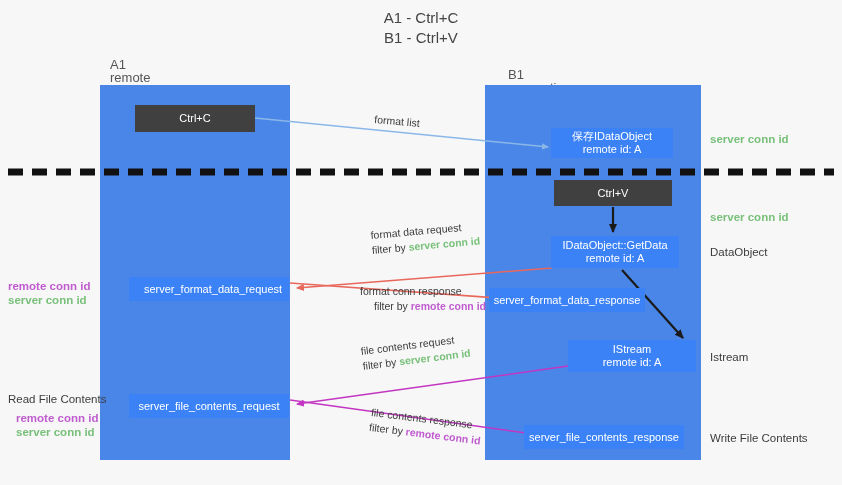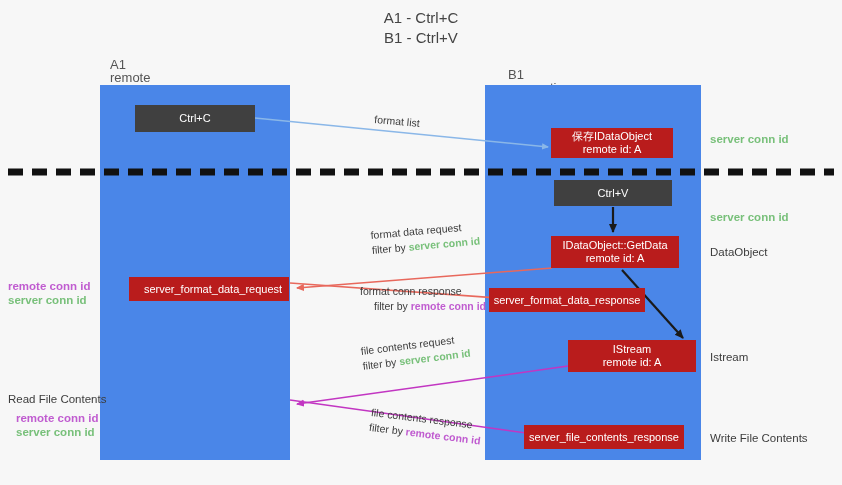--- a/index.html
+++ b/index.html
@@ -30,21 +30,21 @@
 
   
   .box{
     position:absolute;box-sizing:border-box;
     display:flex;flex-direction:column;
     align-items:center;justify-content:center;
     color:#ffffff;font-size:11px;line-height:13px;
     text-align:center;padding:2px 4px;
   }
   .box.green{background:#404040;}
-  .box.orange{background:#b91c1c;}
+  .box.orange{background:#3b82f6;}
 
   
   .side-label{
     position:absolute;font-size:11.5px;line-height:14px;color:#3c3c3c;
     white-space:nowrap;
   }
   .conn-green{color:#78c07a;font-weight:bold;}
   .conn-purple{color:#c05cd0;font-weight:bold;}
 
   
@@ -135,20 +135,23 @@
   </div>
 
   <div class="box orange" style="left:129px;top:277px;width:160px;height:24px;padding-left:12px;">
     <span>server_format_data_request</span>
   </div>
 
   <div class="box orange" style="left:489px;top:288px;width:156px;height:24px;">
     <span>server_format_data_response</span>
   </div>
 
+  <div class="box orange" style="left:129px;top:394px;width:160px;height:24px;">
+    <span>server_file_contents_request</span>
+  </div>
 
   <div class="box orange" style="left:524px;top:425px;width:160px;height:24px;">
     <span>server_file_contents_response</span>
   </div>
 
   <div class="side-label conn-green" style="left:710px;top:132px;">server conn id</div>
 
   <div class="side-label conn-green" style="left:710px;top:210px;">server conn id</div>
 
   <div class="side-label" style="left:710px;top:245px;">DataObject</div>

